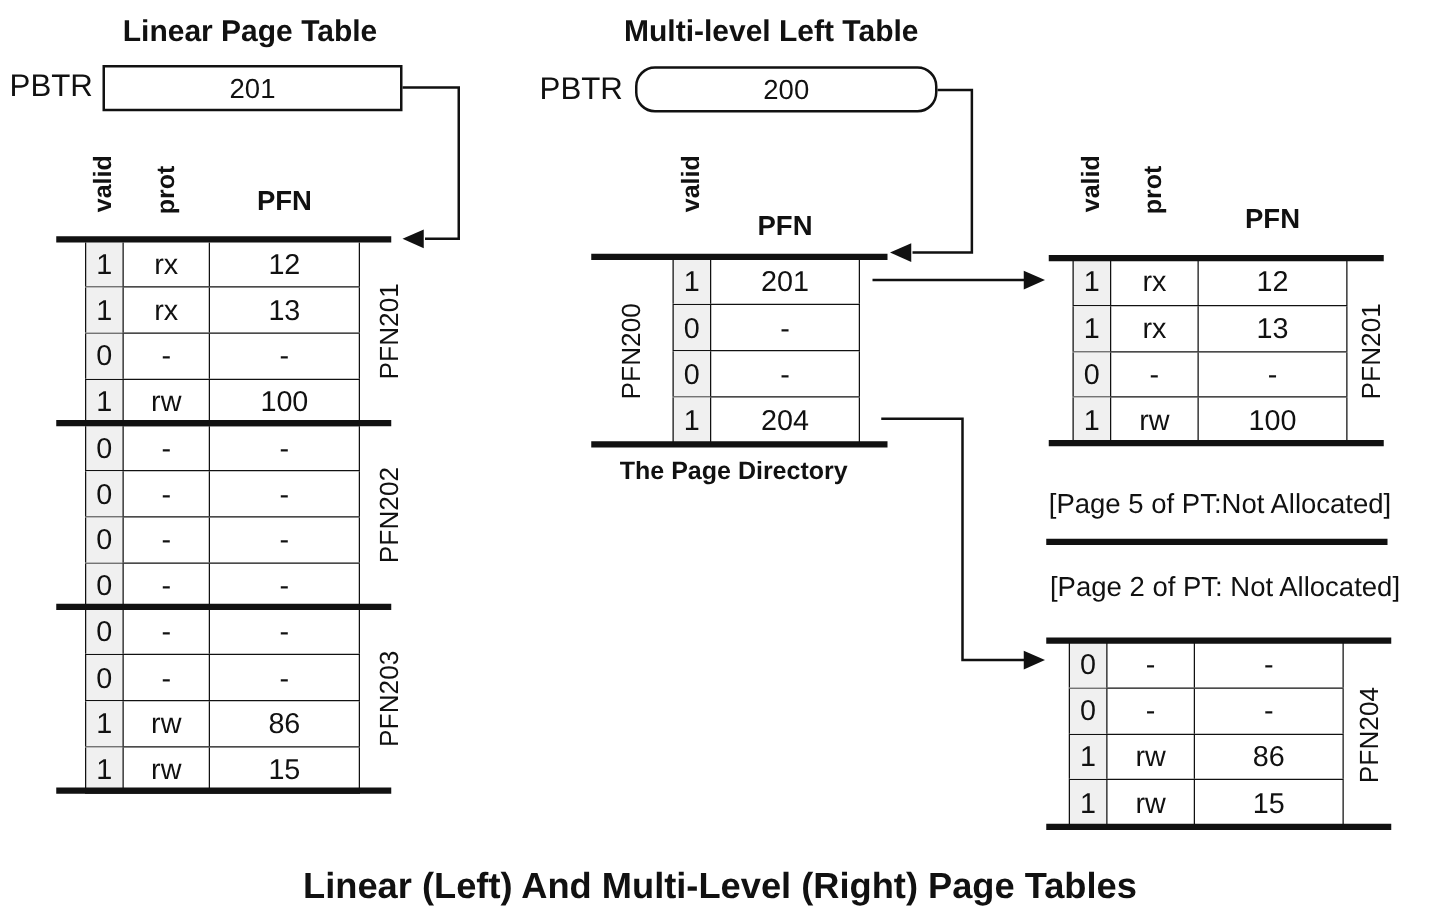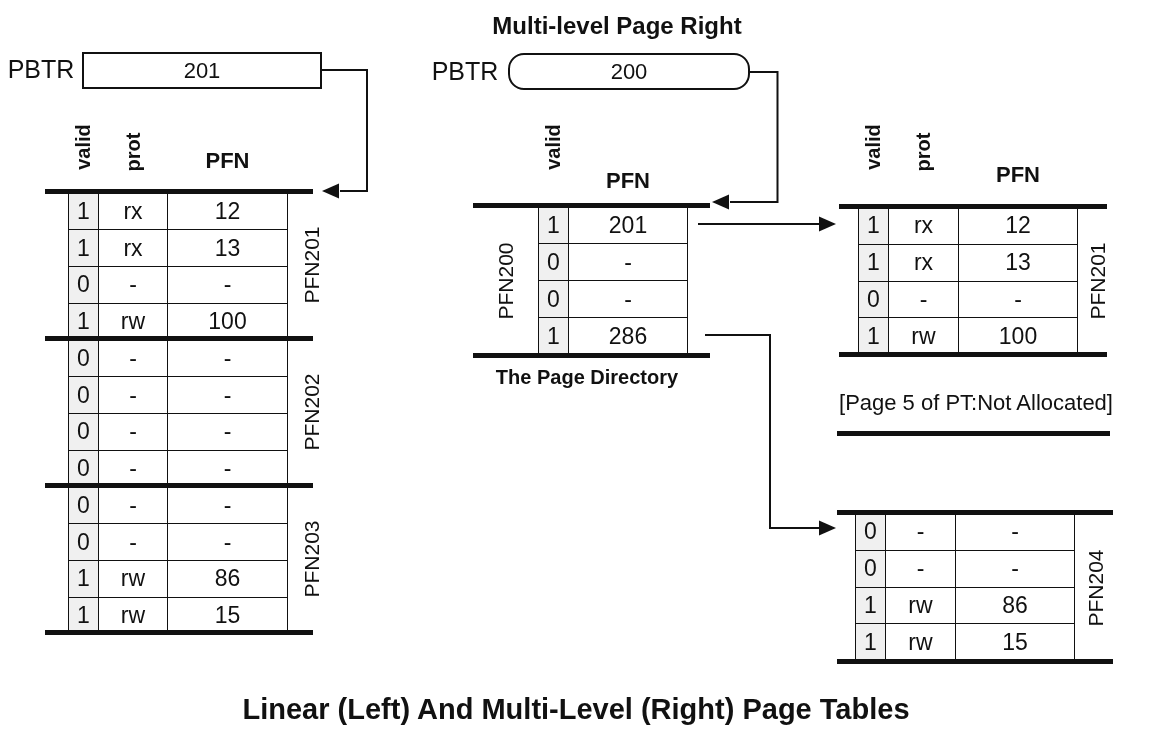--- a/index.html
+++ b/index.html
@@ -73,20 +73,21 @@
     position: absolute; left: 0; top: 693px; width: 1152px;
     text-align: center; font-weight: bold; font-size: 29px;
   }
   svg.arrows { position: absolute; left: 0; top: 0; pointer-events: none; }
 </style>
 </head>
 <body>
 
 <div class="canvas">
 
+  <div class="title" style="left:33px; top:12px; width:334px;">Linear Page Table</div>
 
   <div class="pbtr-label" style="left:4px; top:55px; width:74px;">PBTR</div>
   <div class="pbtr-box" style="left:82px; top:52px; width:240px;">201</div>
 
   <div class="rot hdr" style="left:43px; top:134px; width:80px;">valid</div>
   <div class="rot hdr" style="left:98px; top:139px; width:70px;">prot</div>
   <div class="col-hdr" style="left:167px; top:148px; width:121px;">PFN</div>
 
   <div class="ptable t-linear" style="left:68px; top:193.5px;">
 
@@ -154,21 +155,21 @@
 
   <div class="thick" style="left:45px; top:188.5px; width:268px;"></div>
   <div class="thick" style="left:45px; top:335.5px; width:268px;"></div>
   <div class="thick" style="left:45px; top:482.5px; width:268px;"></div>
   <div class="thick" style="left:45px; top:629.5px; width:268px;"></div>
 
   <div class="rot" style="left:242px; top:252px; width:140px;">PFN201</div>
   <div class="rot" style="left:242px; top:399px; width:140px;">PFN202</div>
   <div class="rot" style="left:242px; top:546px; width:140px;">PFN203</div>
 
-  <div class="title" style="left:450px; top:12px; width:334px;">Multi-level Page Right</div>
+  <div class="title" style="left:450px; top:12px; width:334px;">Multi-level Left Table</div>
 
   <div class="pbtr-label" style="left:428px; top:57px; width:74px;">PBTR</div>
   <div class="pbtr-box" style="left:508px; top:53px; width:242px;border-radius:16px;">200</div>
 
   <div class="rot hdr" style="left:513px; top:134px; width:80px;">valid</div>
   <div class="col-hdr" style="left:568px; top:168px; width:120px;">PFN</div>
 
   <div class="ptable t-dir" style="left:538px; top:207px;">
 
   <div class="prow">
@@ -178,21 +179,21 @@
       <div class="prow">
       <div class="pcell c-valid">0</div>
       <div class="pcell c-pfn last">-</div>
     </div>
       <div class="prow">
       <div class="pcell c-valid">0</div>
       <div class="pcell c-pfn last">-</div>
     </div>
       <div class="prow">
       <div class="pcell c-valid">1</div>
-      <div class="pcell c-pfn last">286</div>
+      <div class="pcell c-pfn last">204</div>
     </div>
     </div>
 
   <div class="thick" style="left:473px; top:202.5px; width:237px;"></div>
   <div class="thick" style="left:473px; top:352.5px; width:237px;"></div>
 
   <div class="rot" style="left:436px; top:268px; width:140px;">PFN200</div>
 
   <div class="dir-caption" style="left:447px; top:366px; width:280px;">The Page Directory</div>
 
@@ -224,20 +225,21 @@
     </div>
     </div>
 
   <div class="thick" style="left:839px; top:203.5px; width:268px;"></div>
   <div class="thick" style="left:839px; top:352px; width:268px;"></div>
 
   <div class="rot" style="left:1028px; top:268px; width:140px;">PFN201</div>
 
   <div class="note" style="left:820px; top:390px; width:312px;">[Page 5 of PT:Not Allocated]</div>
   <div class="thick" style="left:837px; top:430.5px; width:273px;"></div>
+  <div class="note" style="left:820px; top:457px; width:320px;">[Page 2 of PT: Not Allocated]</div>
 
   <div class="ptable t-rb" style="left:855px; top:514px;">
 
   <div class="prow">
       <div class="pcell c-valid">0</div>
       <div class="pcell c-prot">-</div>
       <div class="pcell c-pfn last">-</div>
     </div>
       <div class="prow">
       <div class="pcell c-valid">0</div>

